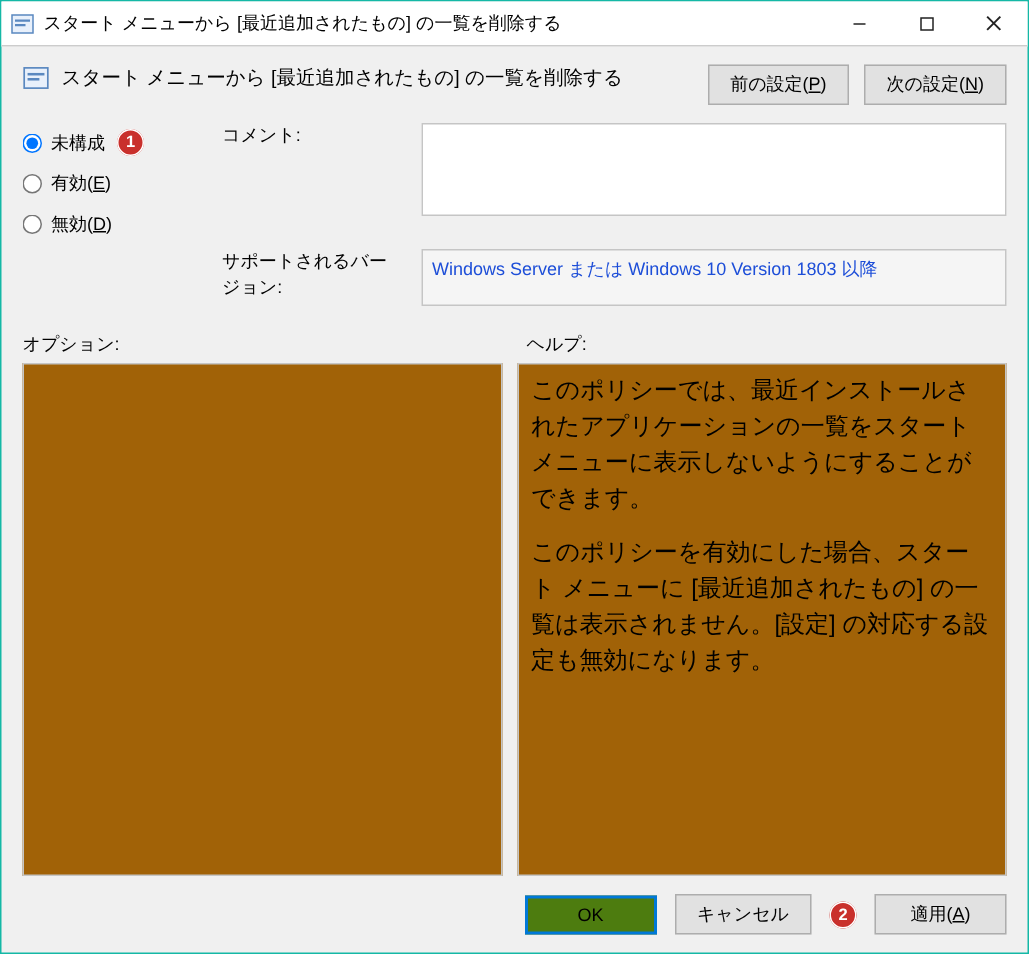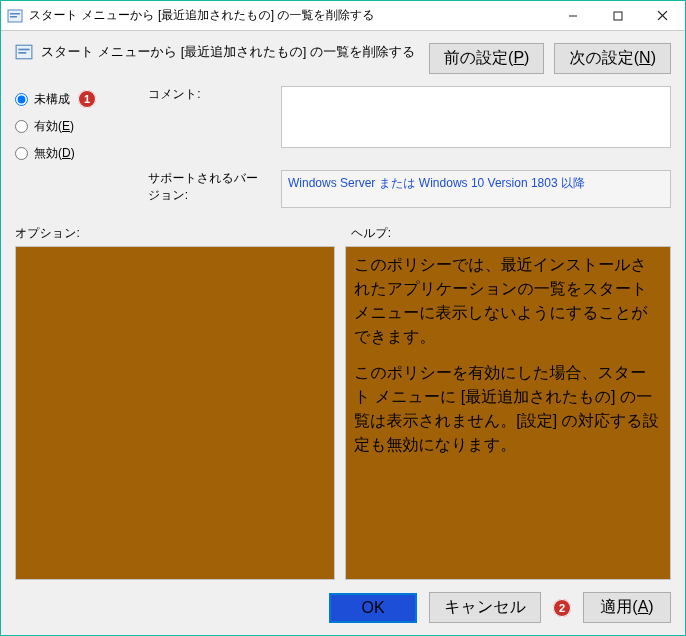--- a/index.html
+++ b/index.html
@@ -53,27 +53,27 @@
 .body-top .heading { flex: 1; font-size: 13px; }
 .nav-buttons {
   display: flex;
   gap: 10px;
   margin-left: auto;
 }
 .btn {
   background: #e1e1e1;
   border: 1px solid #adadad;
   padding: 4px 14px;
-  font-size: 16px;
+  font-size: 12px;
   min-width: 90px;
   text-align: center;
   cursor: default;
 }
 .btn .ul { text-decoration: underline; }
-.btn.primary { border: 2px solid #0078d7; background: #1d4ed8; }
+.btn.primary { border: 2px solid #0078d7; background: #4d7c0f; }
 .main-grid {
   display: grid;
   grid-template-columns: 110px 110px 1fr;
   padding: 8px 14px 0 14px;
   gap: 8px 23px;
 }
 .radio-col {
   grid-column: 1;
   display: flex;
   flex-direction: column;

